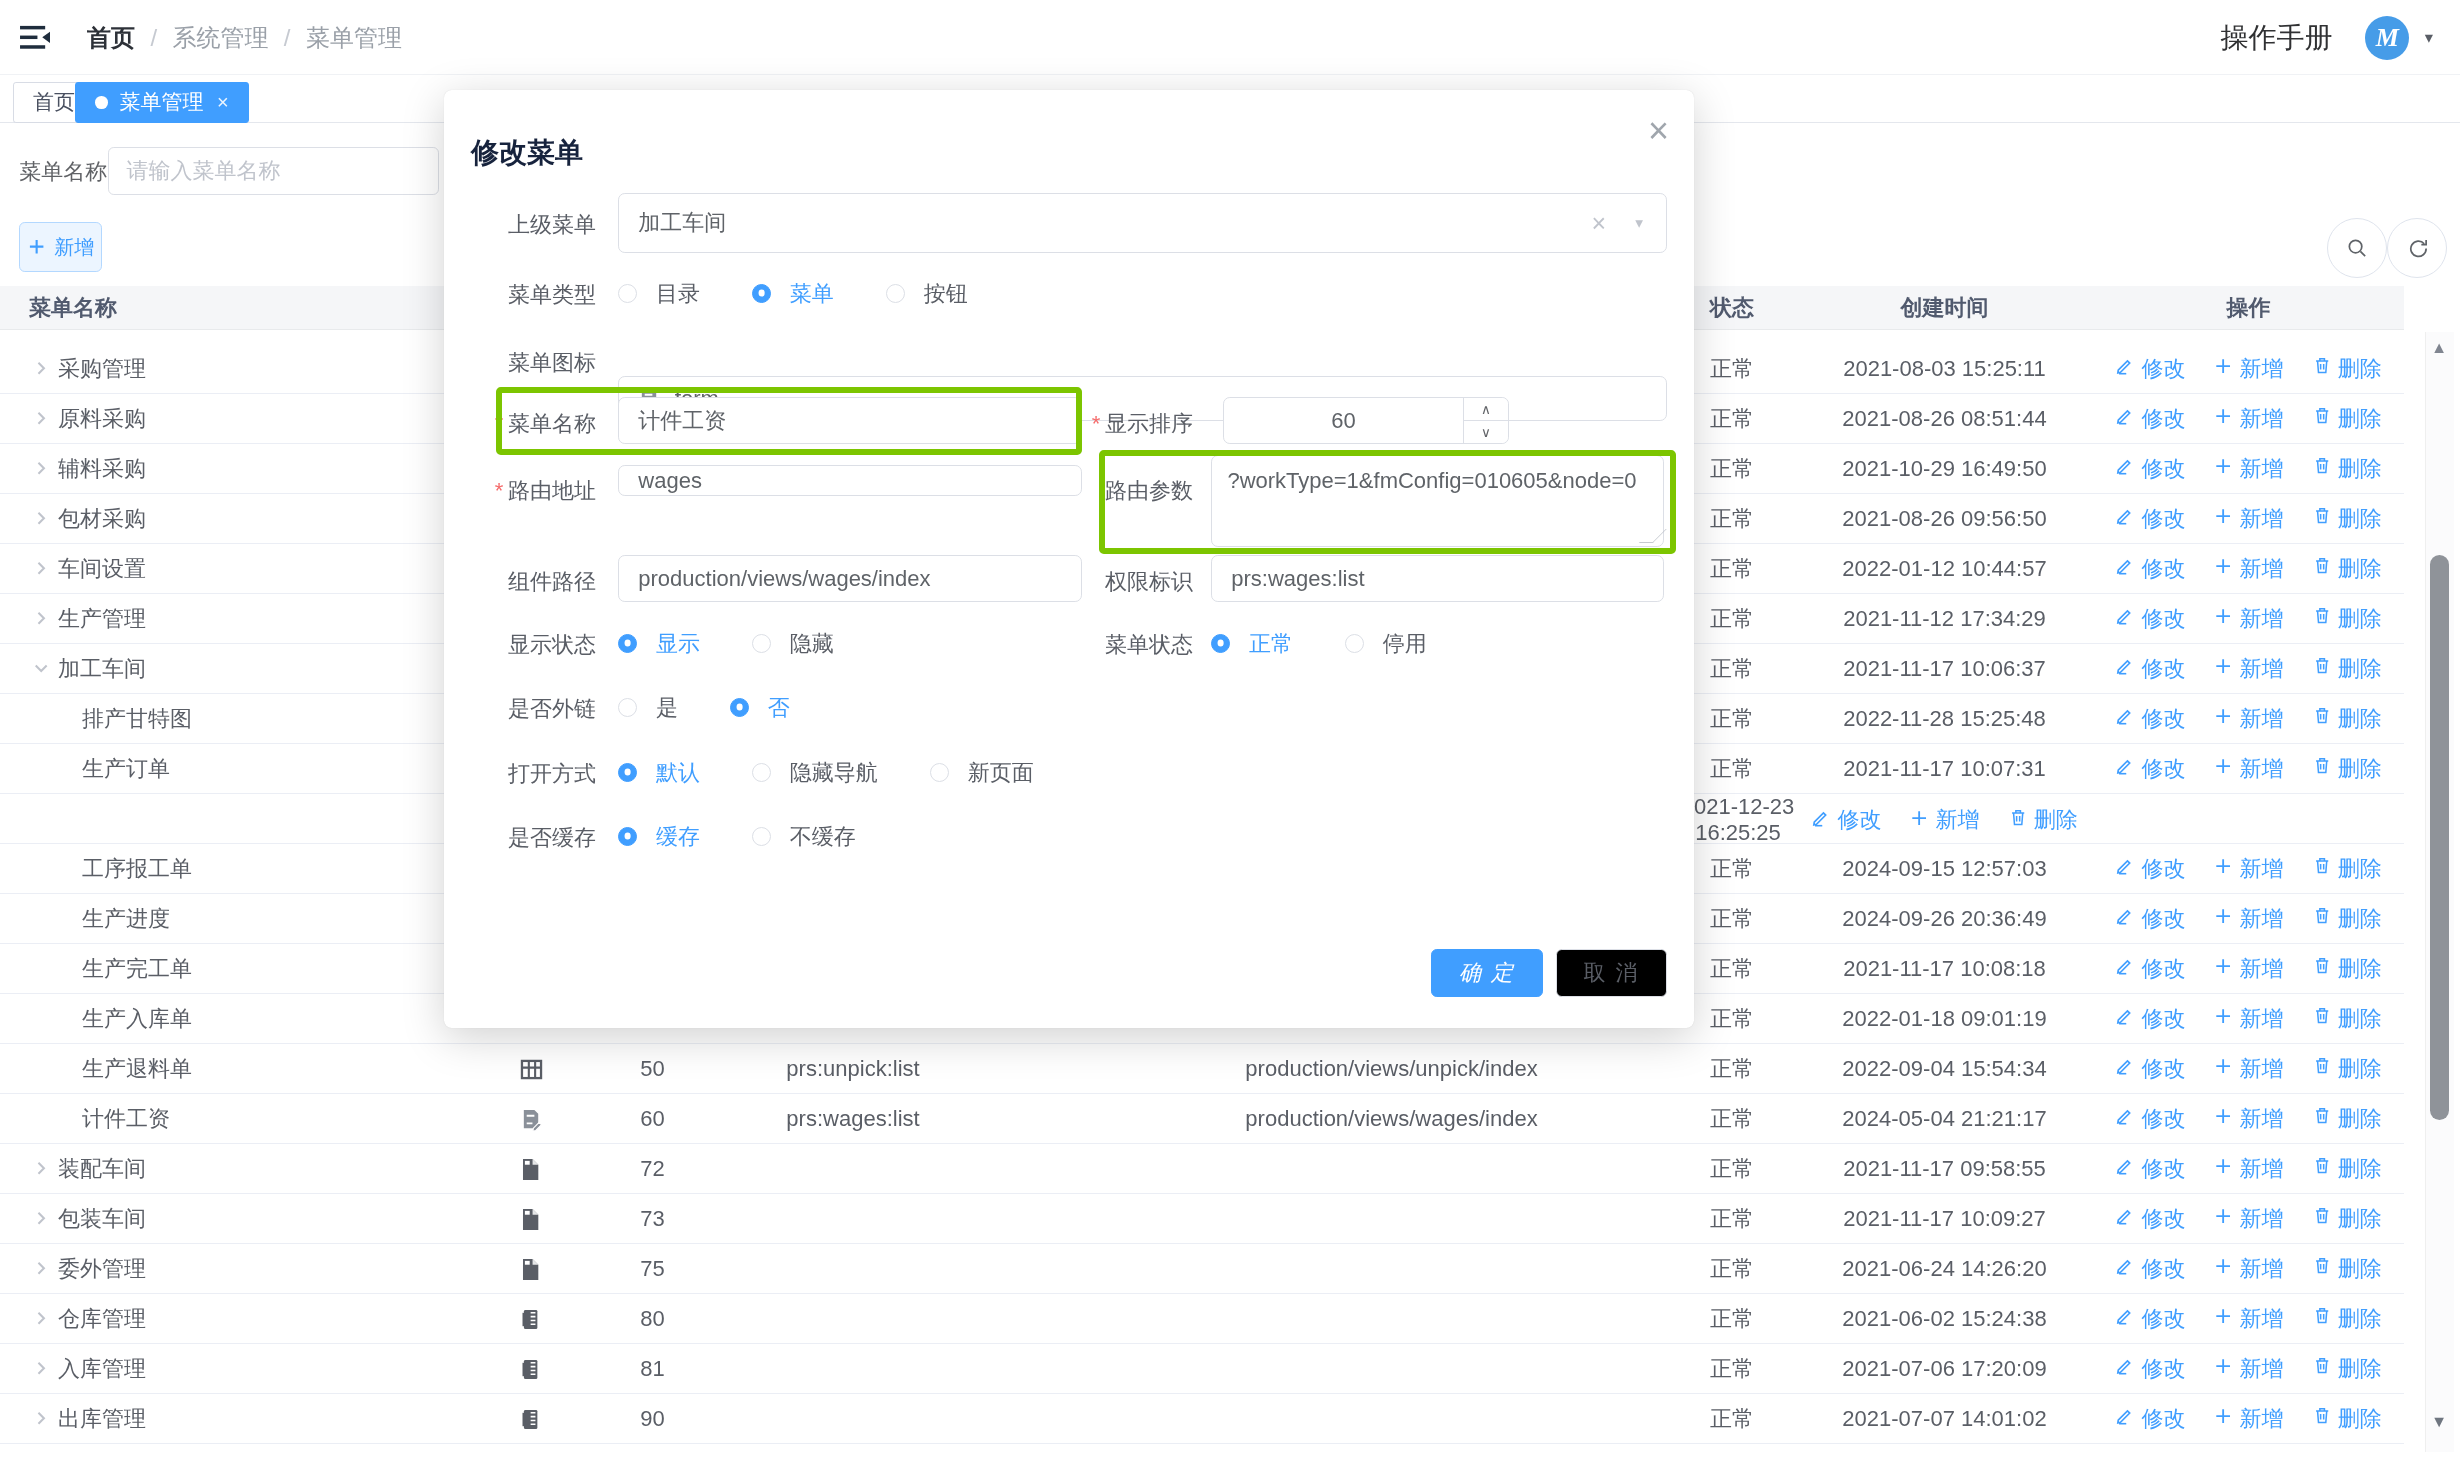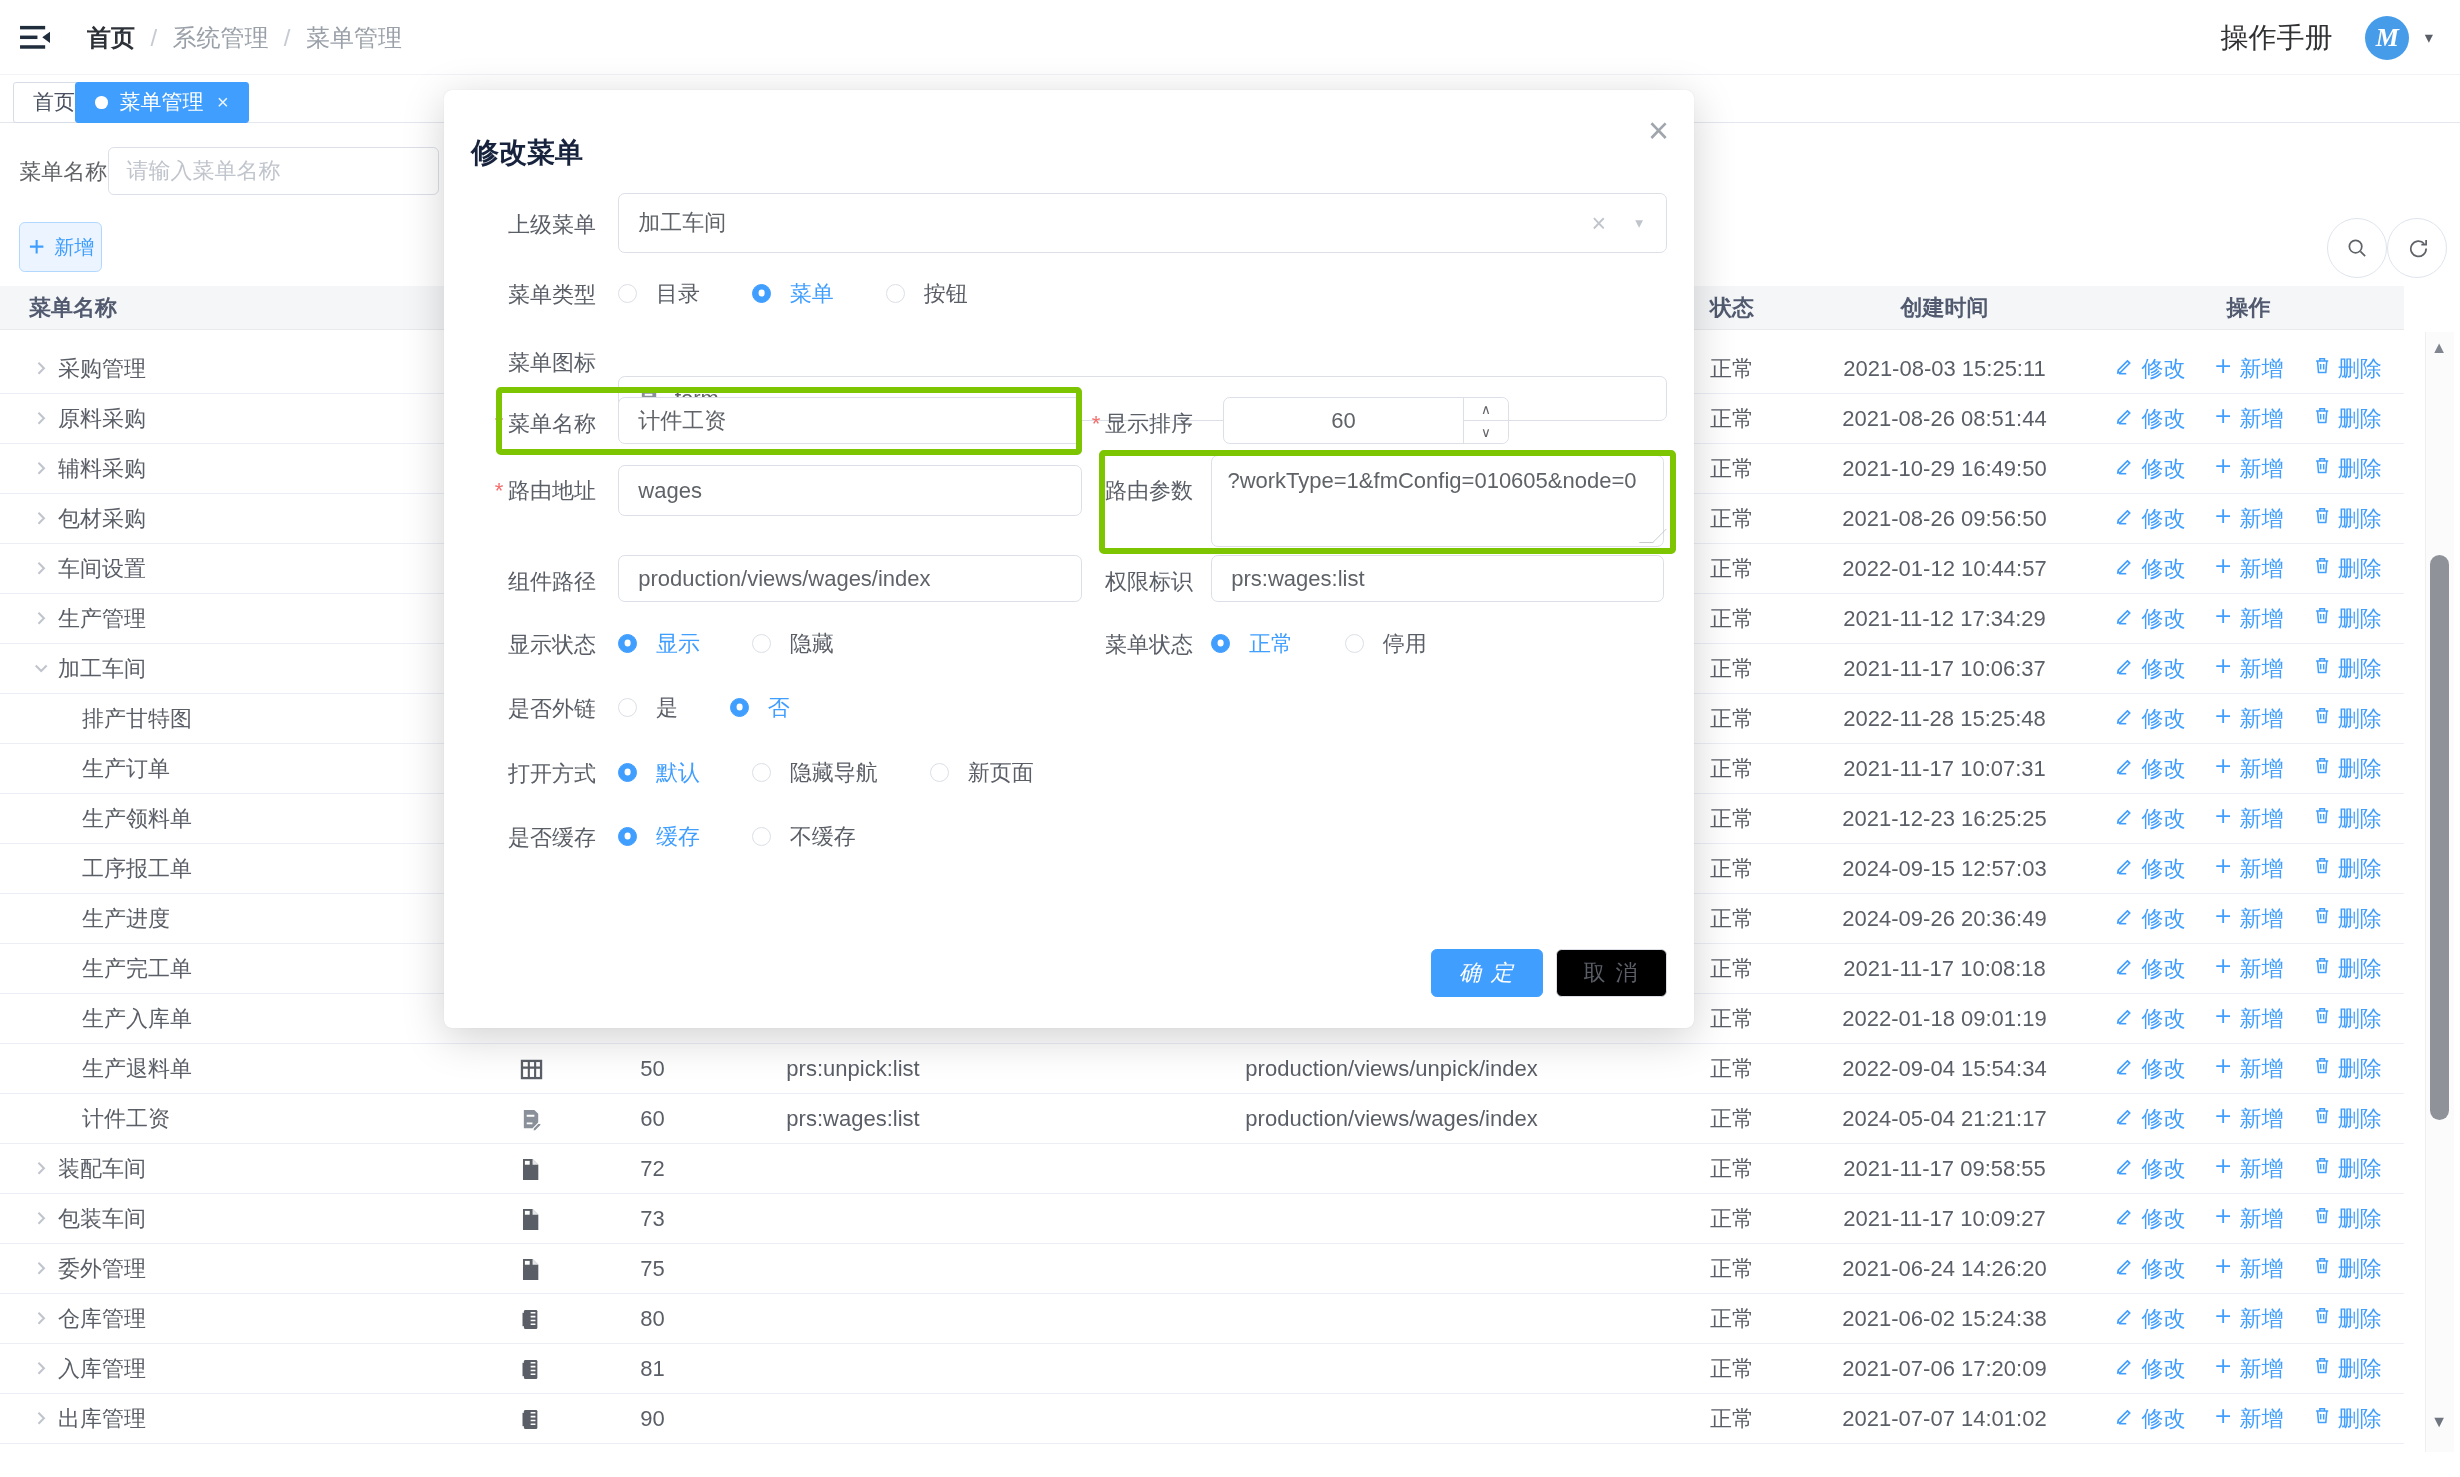--- a/index.html
+++ b/index.html
@@ -426,24 +426,20 @@
           <a class="oplink"><span><svg width="18.3" height="18.3" viewBox="0 0 24 24">
                 <path d="M12 3v18M3 12h18" stroke="currentColor" stroke-width="2.4" fill="none"></path>
               </svg></span>新增</a>
           <a class="oplink"><span><svg width="18.3" height="19.3" viewBox="0 0 24 24">
                 <path d="M4 6h16M9 6V3h6v3M6 6l1.2 15h9.6L18 6" fill="none" stroke="currentColor" stroke-width="2"></path>
                 <path d="M10 10v7M14 10v7" stroke="currentColor" stroke-width="2"></path>
               </svg></span>删除</a>
         </div>
       </div>
       <div class="trow tgrid">
-        <div class="td name">
-          <span class="sp1"></span>
-          <span>生产领料单</span>
-        </div>
         <div class="td c icon"></div>
         <div class="td c"></div>
         <div class="td c"></div>
         <div class="td"></div>
         <div class="td c"></div>
         <div class="td st">正常</div>
         <div class="td c">2021-12-23 16:25:25</div>
         <div class="td ops">
           <a class="oplink"><span><svg width="19.3" height="19.3" viewBox="0 0 24 24">
                 <path d="M4 17.5L15.5 6l2.8 2.8L6.8 20.3 3.5 21z" fill="none" stroke="currentColor" stroke-width="2"></path>
@@ -884,21 +880,21 @@
     <div class="m-label-r req" style="top:319px;">显示排序</div>
     <div class="m-input" style="left:779px; top:307px; width:286px; height:47px; padding:0;">
       <span class="num-val">60</span>
       <span class="stepper">
         <span class="step-btn">∧</span>
         <span class="step-btn">∨</span>
       </span>
     </div>
 
     <div class="m-label req" style="top:386px;">路由地址</div>
-    <div class="m-input" style="left:174px; top:375px; width:464px; height:51px;">
+    <div class="m-input" style="left:174px; top:375px; width:464px; height:31px;">
       <span>wages</span>
     </div>
     <div class="m-label-r" style="top:386px;">路由参数</div>
     <div class="m-textarea" style="left:767px; top:365px; width:453px; height:92px;">
       <span>?workType=1&amp;fmConfig=010605&amp;node=0</span>
       <span class="resize-handle"></span>
     </div>
 
     <div class="m-label" style="top:477px;padding-left:24px;">组件路径</div>
     <div class="m-input" style="left:174px; top:465px; width:464px; height:47px;">

